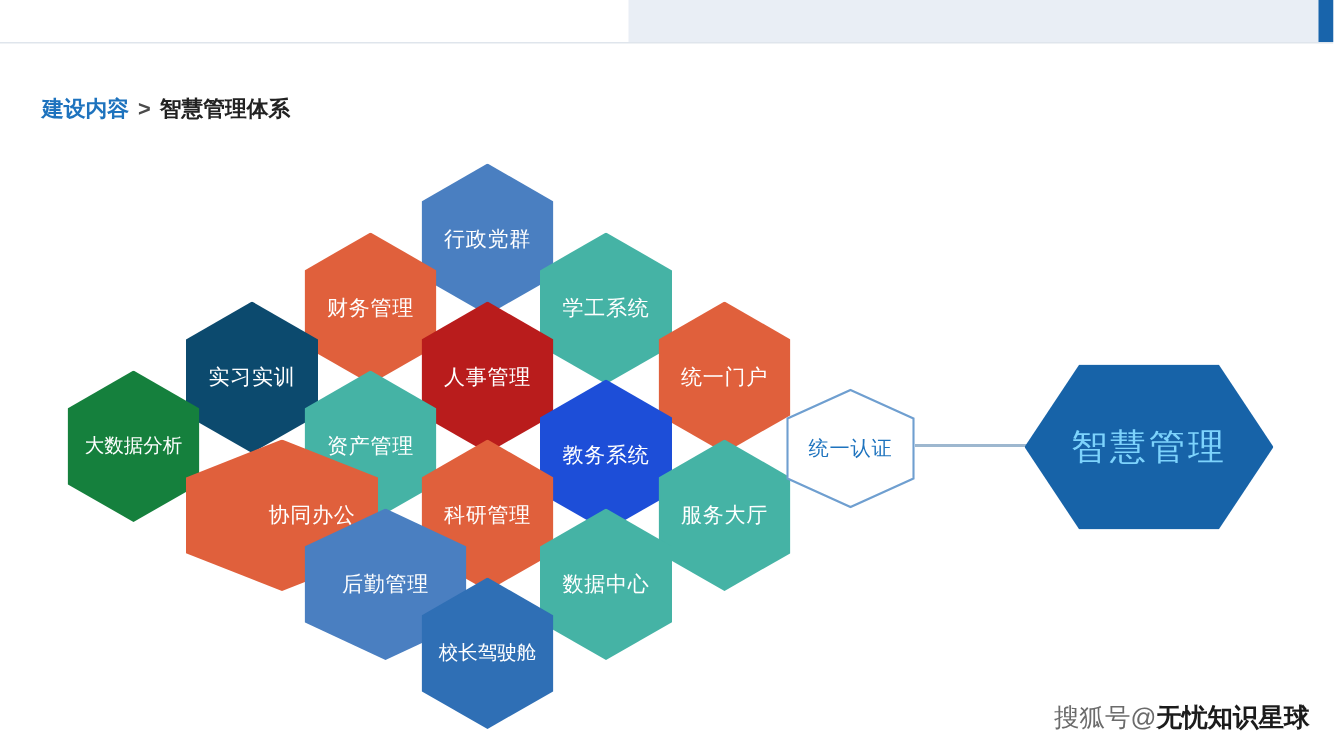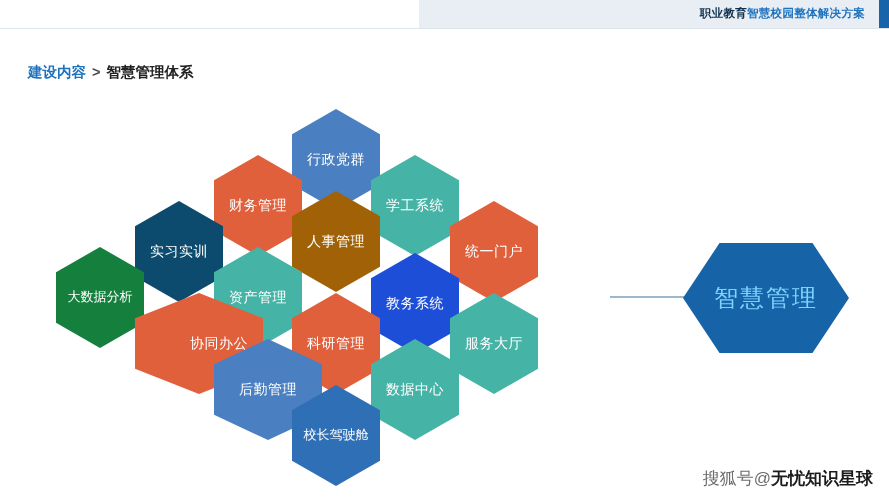--- a/index.html
+++ b/index.html
@@ -47,21 +47,20 @@
   .hex{
     position:absolute;
     display:flex;align-items:center;justify-content:center;
     color:#ffffff;
     text-align:center;
     -webkit-clip-path:polygon(50% 0%,100% 25%,100% 75%,50% 100%,0% 75%,0% 25%);
     clip-path:polygon(50% 0%,100% 25%,100% 75%,50% 100%,0% 75%,0% 25%);
     font-size:14px;
     line-height:1.1;
     letter-spacing:.5px;
-    margin-left:11px;
   }
   .hex-outline-wrap{
     position:absolute;
   }
   .hex-outline-wrap svg{display:block;}
   .hex-outline-wrap .olabel{
     position:absolute;left:0;top:0;width:100%;height:100%;
     display:flex;align-items:center;justify-content:center;
     font-size:13.5px;color:#1e73be;letter-spacing:.5px;
   }
@@ -87,23 +86,20 @@
   #watermark .wm-strong{color:#1b1b1b;font-weight:bold;}
   
   #bottom-edge{position:absolute;left:0;bottom:0;width:889px;height:4px;background:#ffffff;}
 </style>
 </head>
 <body>
 
 <div id="topbar">
   <div id="topbar-band"></div>
   <div id="topbar-accent"></div>
-  <div id="topbar-title">
-    <span>职业教育</span><span class="hl">智慧校园整体解决方案</span>
-  </div>
 </div>
 <div id="topbar-rule"></div>
 
 <div id="breadcrumb">
   <span class="crumb-root">建设内容</span><span class="crumb-sep">&gt;</span><span class="crumb-cur">智慧管理体系</span>
 </div>
 
 <div id="canvas">
   <div id="hex-layer">
       <div class="hex" style="left: 281px; top: 109px; width: 88px; height: 101px; background: rgb(74, 127, 193);">
@@ -111,21 +107,21 @@
       </div>
       <div class="hex" style="left: 203px; top: 155px; width: 88px; height: 101px; background: rgb(224, 96, 60);">
         <span>财务管理</span>
       </div>
       <div class="hex" style="left: 360px; top: 155px; width: 88px; height: 101px; background: rgb(69, 179, 165);">
         <span>学工系统</span>
       </div>
       <div class="hex" style="left: 124px; top: 201px; width: 88px; height: 101px; background: #0c4a6e;">
         <span>实习实训</span>
       </div>
-      <div class="hex" style="left: 281px; top: 191px; width: 88px; height: 101px; background: #a16207;">
+      <div class="hex" style="left: 281px; top: 201px; width: 88px; height: 101px; background: #b91c1c;">
         <span>人事管理</span>
       </div>
       <div class="hex" style="left: 439px; top: 201px; width: 88px; height: 101px; background: rgb(224, 96, 60);">
         <span>统一门户</span>
       </div>
       <div class="hex" style="left: 45px; top: 247px; width: 88px; height: 101px; background: #15803d;">
         <span style="font-size: 13px; letter-spacing: 0px;">大数据分析</span>
       </div>
       <div class="hex" style="left: 203px; top: 247px; width: 88px; height: 101px; background: rgb(69, 179, 165);">
         <span>资产管理</span>
@@ -146,20 +142,26 @@
         <span>后勤管理</span>
       </div>
       <div class="hex" style="left: 360px; top: 339px; width: 88px; height: 101px; background: rgb(69, 179, 165);">
         <span>数据中心</span>
       </div>
       <div class="hex" style="left: 281px; top: 385px; width: 88px; height: 101px; background: rgb(47, 111, 181);">
         <span style="font-size: 13px; letter-spacing: 0px;">校长驾驶舱</span>
       </div>
     </div>
 
+  <div class="hex-outline-wrap" id="gateway" style="left:524px;top:259px;width:86px;height:80px;">
+    <svg width="86" height="80" viewBox="0 0 86 80" aria-hidden="true">
+      <polygon points="43,1 85,20 85,60 43,79 1,60 1,20" fill="#ffffff" stroke="#6f9fd0" stroke-width="1.4"></polygon>
+    </svg>
+    <div class="olabel">统一认证</div>
+  </div>
 
   <div id="connector"></div>
 
   <div id="big-hex">
     <span>智慧管理</span>
   </div>
 </div>
 
 <div id="watermark">
   <span>搜狐号@</span><span class="wm-strong">无忧知识星球</span>

